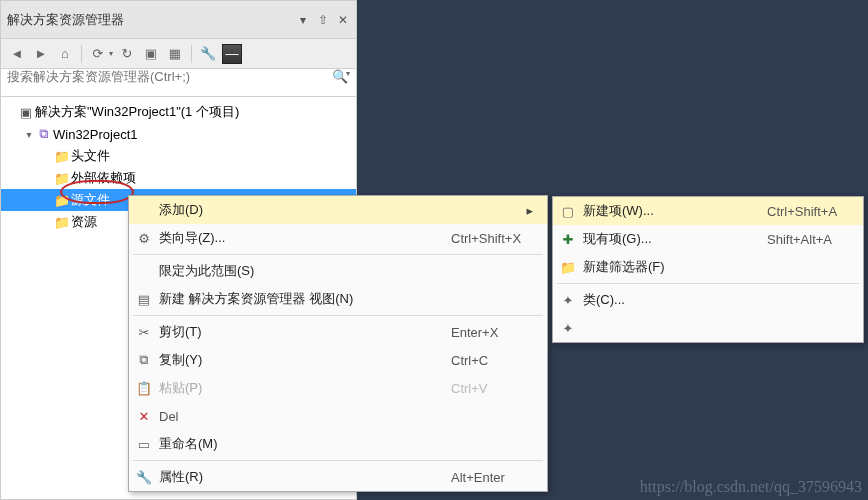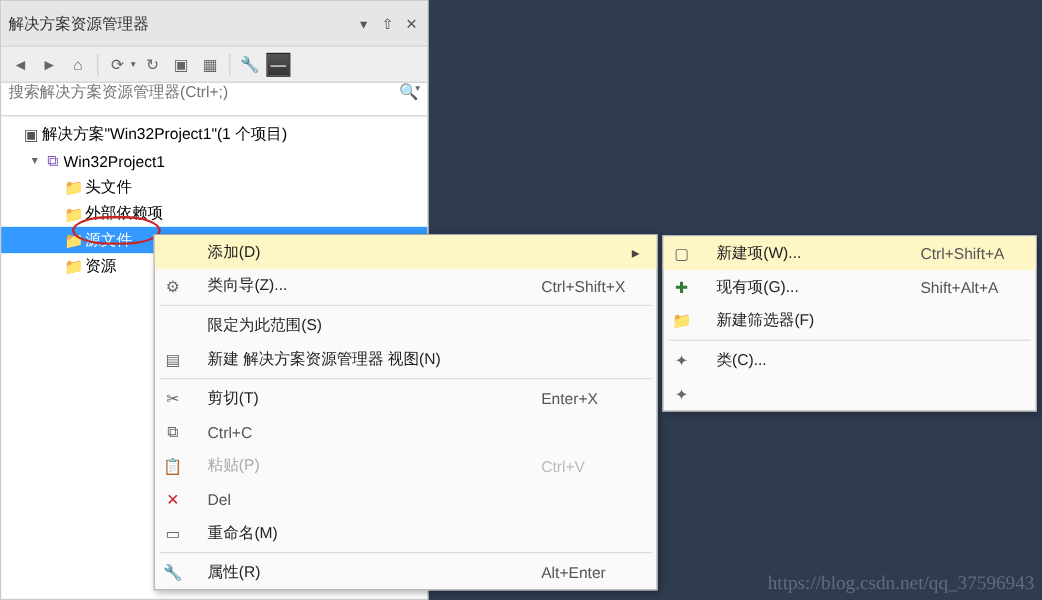--- a/index.html
+++ b/index.html
@@ -20,21 +20,21 @@
   .tree-row{height:22px;display:flex;align-items:center;white-space:nowrap;cursor:pointer;}
   .tree-row.sel{background:#3399ff;color:#fff;}
   .exp{width:12px;text-align:center;color:#666;font-size:10px;}
   .tree-ico{width:18px;text-align:center;font-size:13px;color:#a97c3f;}
   .tree-ico.sln{color:#555;}
   .tree-ico.prj{color:#7e57c2;}
   .bold{font-weight:normal;}
   .ind1{padding-left:4px;} .ind2{padding-left:22px;} .ind3{padding-left:40px;}
   .circle{position:absolute;border:2px solid #c62828;border-radius:50%/60%;pointer-events:none;}
   .menu{position:absolute;background:#fafafa;border:1px solid #aaa;box-shadow:2px 2px 6px rgba(0,0,0,.3);}
-  .menu-item{height:28px;display:flex;align-items:center;padding:0 14px 0 0;cursor:pointer;color:#222;gap:14px;}
+  .menu-item{height:28px;display:flex;align-items:center;padding:0 14px 0 0;cursor:pointer;color:#222;}
   .menu-item.hover{background:#fff6c6;}
   .menu-item.disabled{color:#aaa;}
   .mi-ico{width:30px;text-align:center;color:#666;font-size:13px;}
   .mi-label{flex:1;padding-right:18px;}
   .mi-short{color:#555;min-width:82px;text-align:left;}
   .mi-short.d{color:#bbb;}
   .mi-arrow{width:12px;text-align:right;color:#444;}
   .menu-sep{height:1px;background:#ddd;margin:2px 4px;}
   .menu1{left:128px;top:195px;width:420px;}
   .menu2{left:552px;top:196px;width:312px;}
@@ -128,20 +128,21 @@
     <span class="mi-label">新建 解决方案资源管理器 视图(N)</span>
   </div>
   <div class="menu-sep"></div>
   <div class="menu-item">
     <span class="mi-ico">✂</span>
     <span class="mi-label">剪切(T)</span>
     <span class="mi-short">Enter+X</span>
   </div>
   <div class="menu-item">
     <span class="mi-ico">⧉</span>
+    <span class="mi-label">复制(Y)</span>
     <span class="mi-short">Ctrl+C</span>
   </div>
   <div class="menu-item disabled">
     <span class="mi-ico">📋</span>
     <span class="mi-label">粘贴(P)</span>
     <span class="mi-short d">Ctrl+V</span>
   </div>
   <div class="menu-item">
     <span class="mi-ico" style="color:#c62828">✕</span>
     <span class="mi-short">Del</span>

